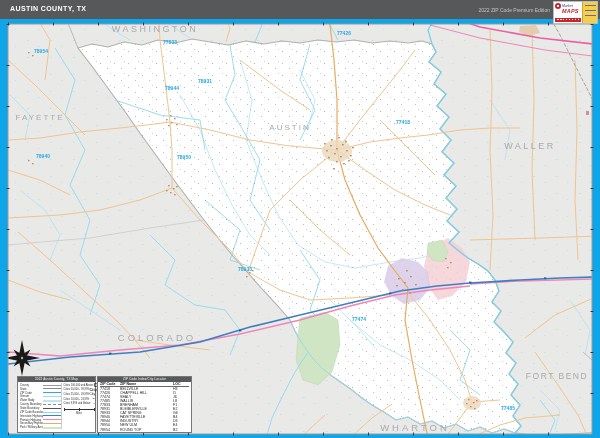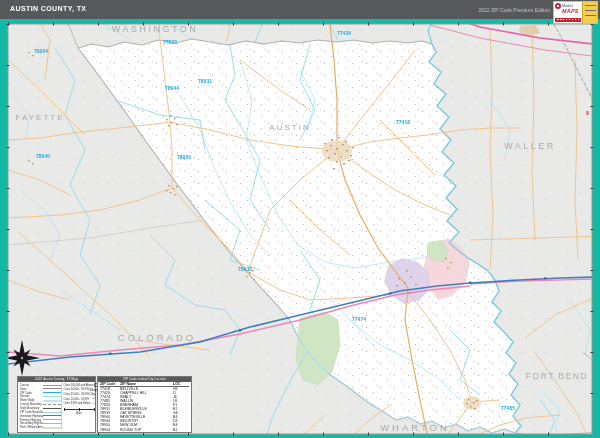--- a/index.html
+++ b/index.html
@@ -1,16 +1,16 @@
 <!DOCTYPE html>
 <html><head>
 <meta charset="utf-8">
 <style>
   html,body{margin:0;padding:0;background:#ffffff;}
-  .page{position:relative;width:600px;height:438px;overflow:hidden;background:#14b8a6;
+  .page{position:relative;width:600px;height:438px;overflow:hidden;background:#0ea5e9;
         font-family:"Liberation Sans", sans-serif;}
   
   .topbar{position:absolute;left:0;top:0;width:600px;height:19px;background:#57585a;z-index:30;}
   .topbar .title{position:absolute;left:10px;top:5px;font-size:7px;font-weight:bold;color:#ffffff;letter-spacing:.4px;}
   .topbar .edition{position:absolute;right:50px;top:7px;font-size:5px;color:#c3c4c6;}
   .logo{position:absolute;right:2px;top:1px;width:43px;height:21px;background:#ffffff;border:0.5px solid #bbb;z-index:31;display:flex;}
   .logo .lbrand{position:relative;width:28px;height:100%;}
   .logo .lmark{position:absolute;left:1px;top:1px;width:6px;height:6px;border-radius:50%;
       background:radial-gradient(circle at 50% 50%, #fff 0 18%, #cc2229 19% 100%);}
   .logo .lt1{position:absolute;left:8px;top:2px;font-size:3.5px;color:#1b3f7c;font-style:italic;}

